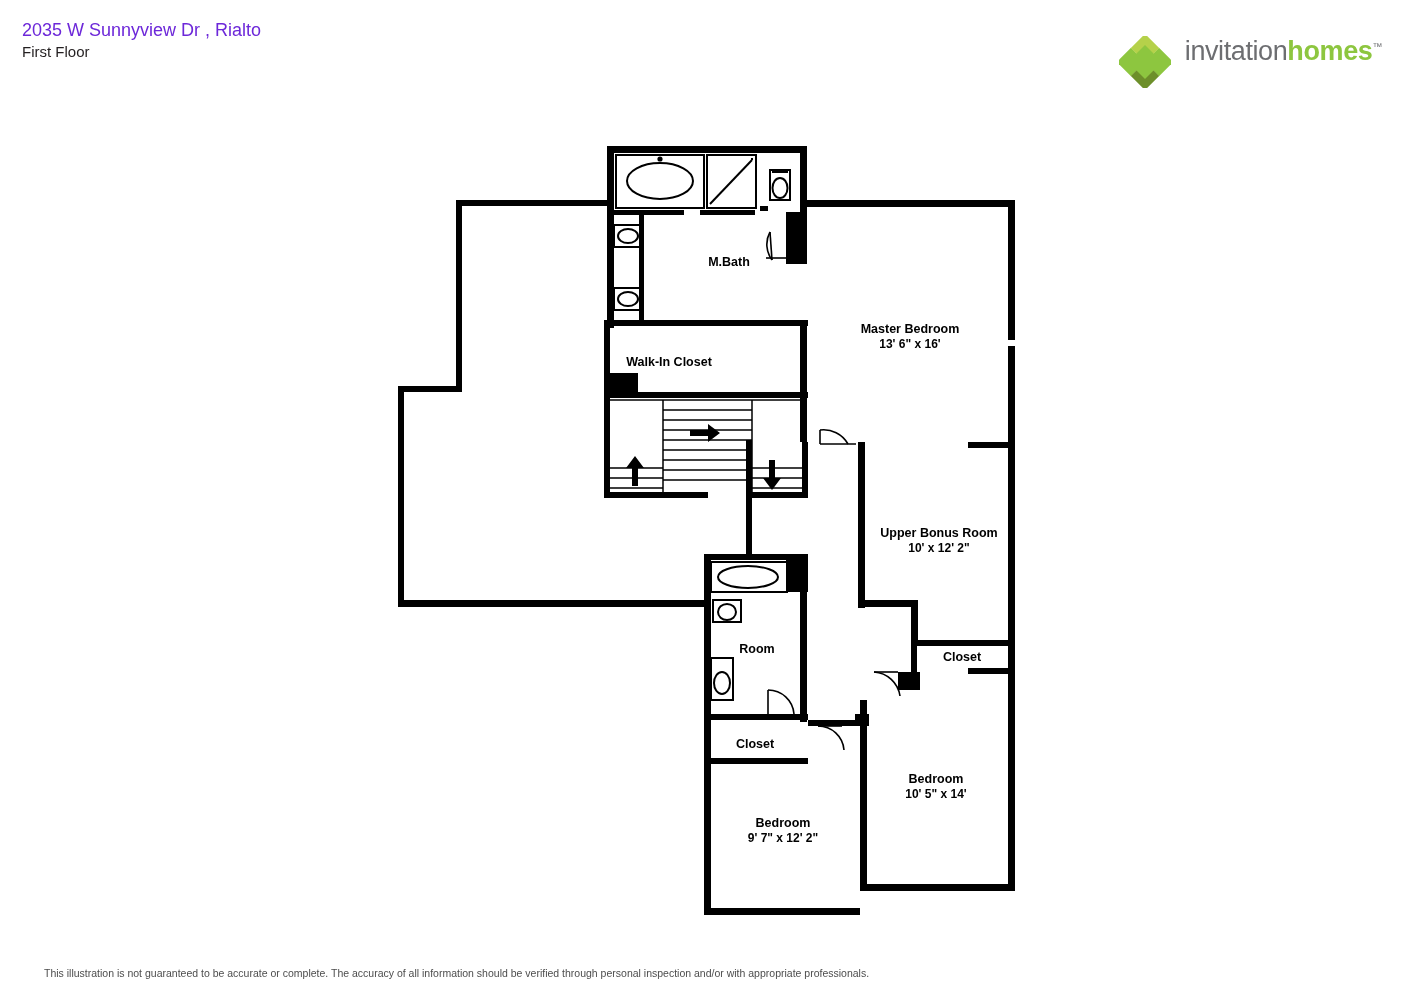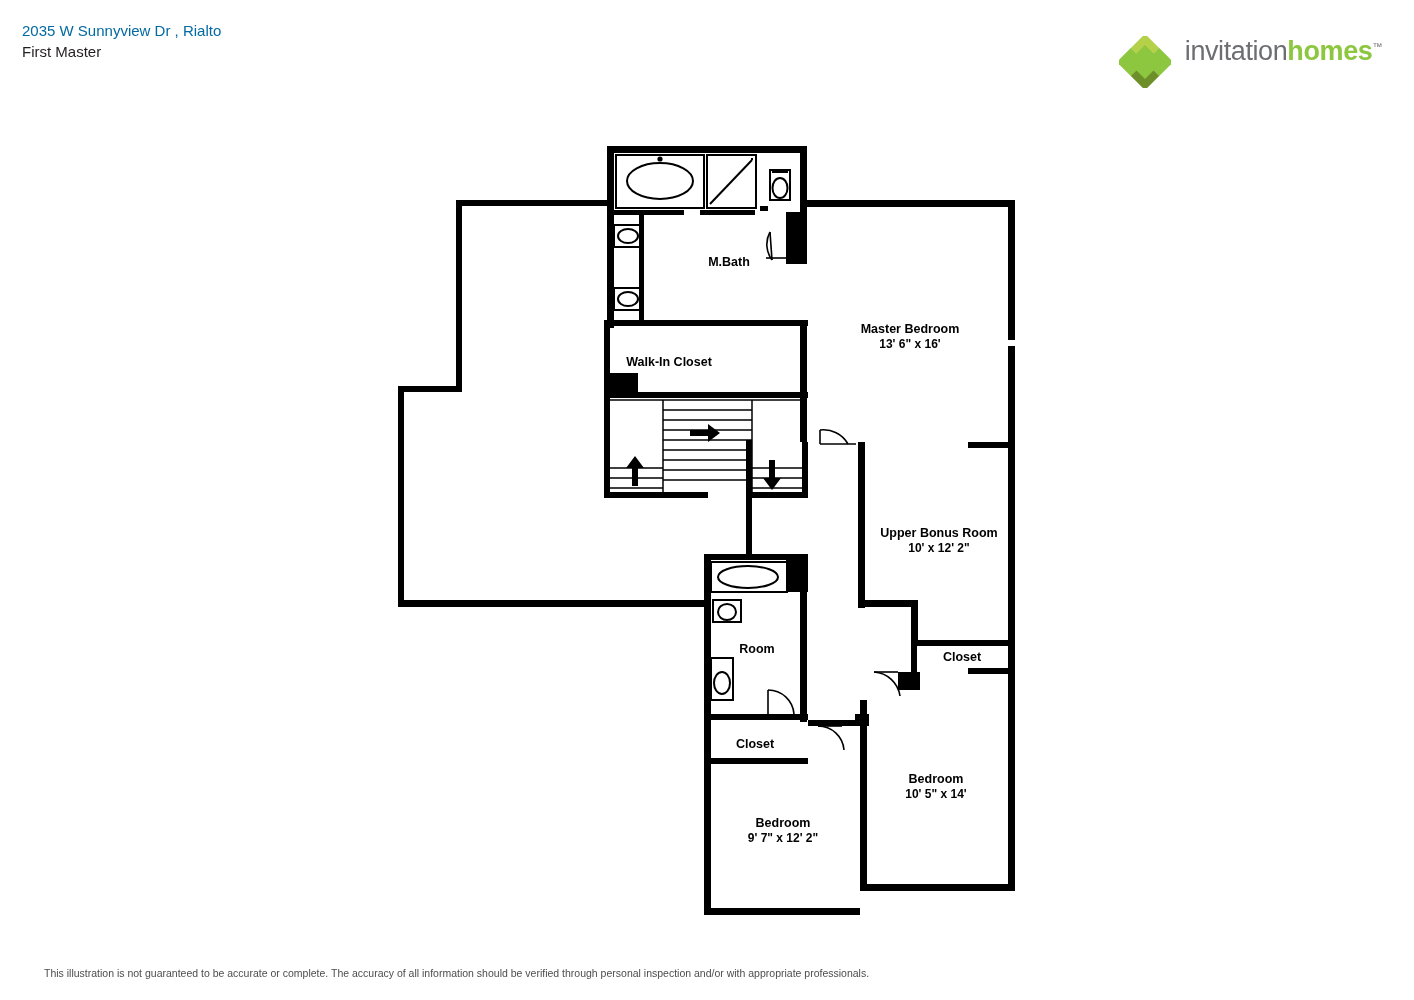--- a/index.html
+++ b/index.html
@@ -14,23 +14,23 @@
     font-family: "Liberation Sans", sans-serif;
     color: #231f20;
     overflow: hidden;
   }
   #header {
     position: absolute;
     top: 20px;
     left: 22px;
   }
   #header .addr {
-    font-size: 15px;
+    font-size: 18px;
     line-height: 21px;
-    color: #0369a1;
+    color: #6d28d9;
   }
   #header .floor {
     font-size: 15px;
     line-height: 21px;
     color: #231f20;
   }
   #logo {
     position: absolute;
     top: 36px;
     right: 32px;
@@ -83,21 +83,21 @@
     display: block;
     font-size: 12px;
     font-weight: bold;
   }
 </style>
 </head>
 <body>
 
 <div id="header">
   <div class="addr">2035 W Sunnyview Dr , Rialto</div>
-  <div class="floor">First Master</div>
+  <div class="floor">First Floor</div>
 </div>
 
 <div id="logo">
   <div class="mark">
     <svg width="52" height="52" viewBox="0 0 52 52">
       <g>
         <rect x="2" y="16" width="20" height="20" transform="rotate(-45 12 26)" fill="#8dc63f"></rect>
         <rect x="30" y="16" width="20" height="20" transform="rotate(-45 40 26)" fill="#8dc63f"></rect>
         <rect x="16" y="2" width="20" height="20" transform="rotate(-45 26 12)" fill="#b5d14a"></rect>
         <rect x="16" y="30" width="20" height="20" transform="rotate(-45 26 40)" fill="#6d8f2a"></rect>

